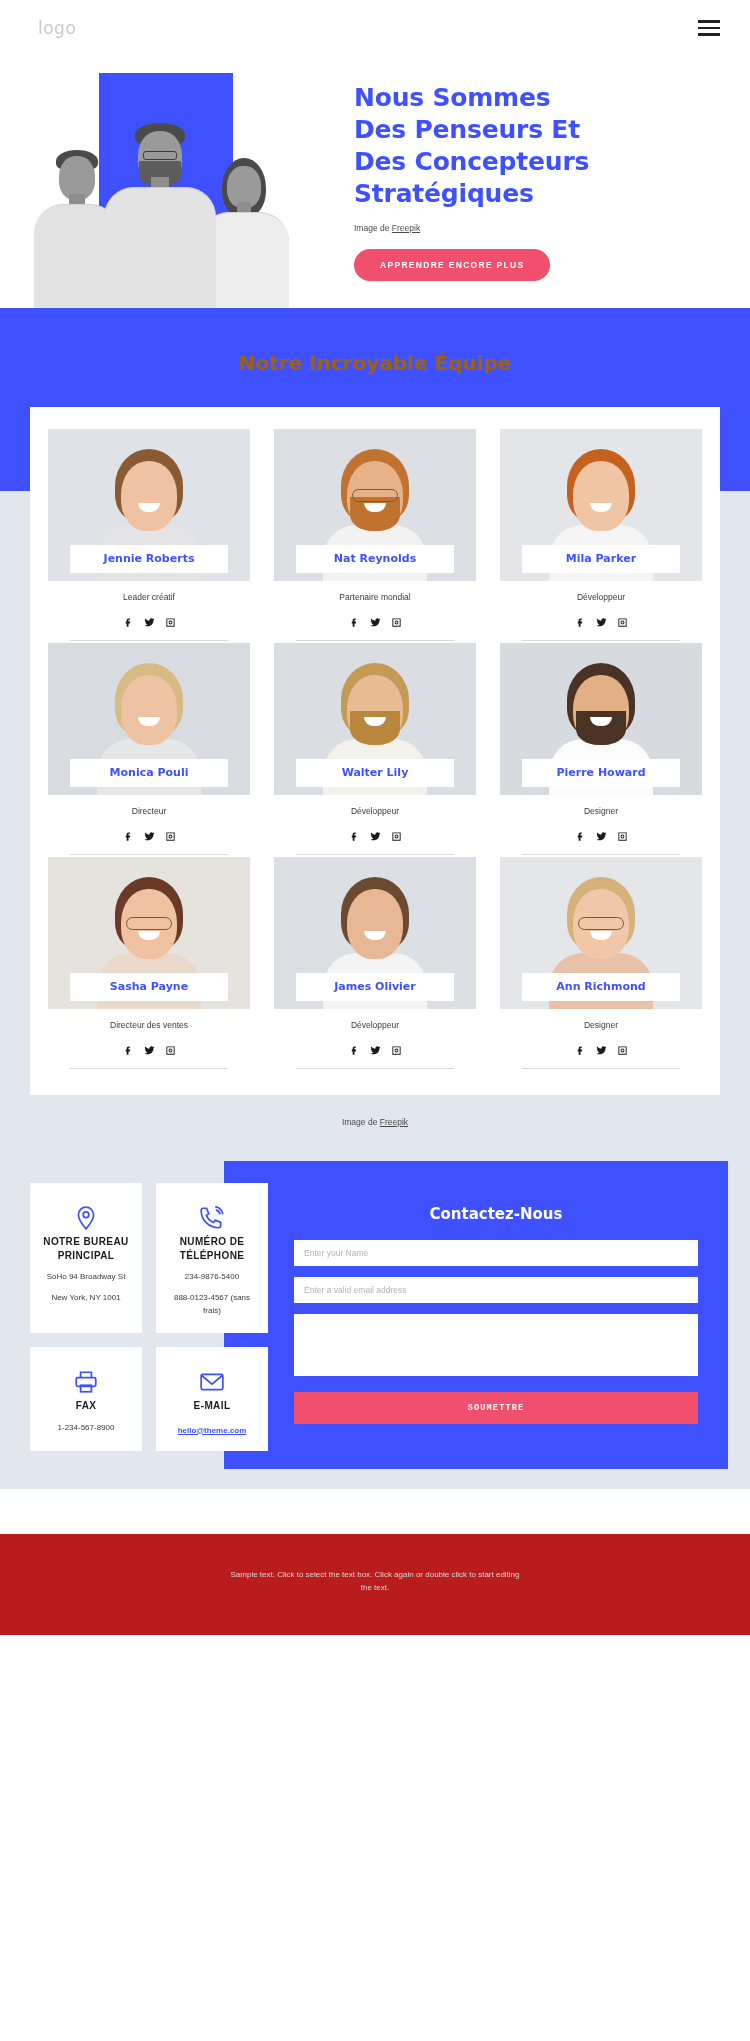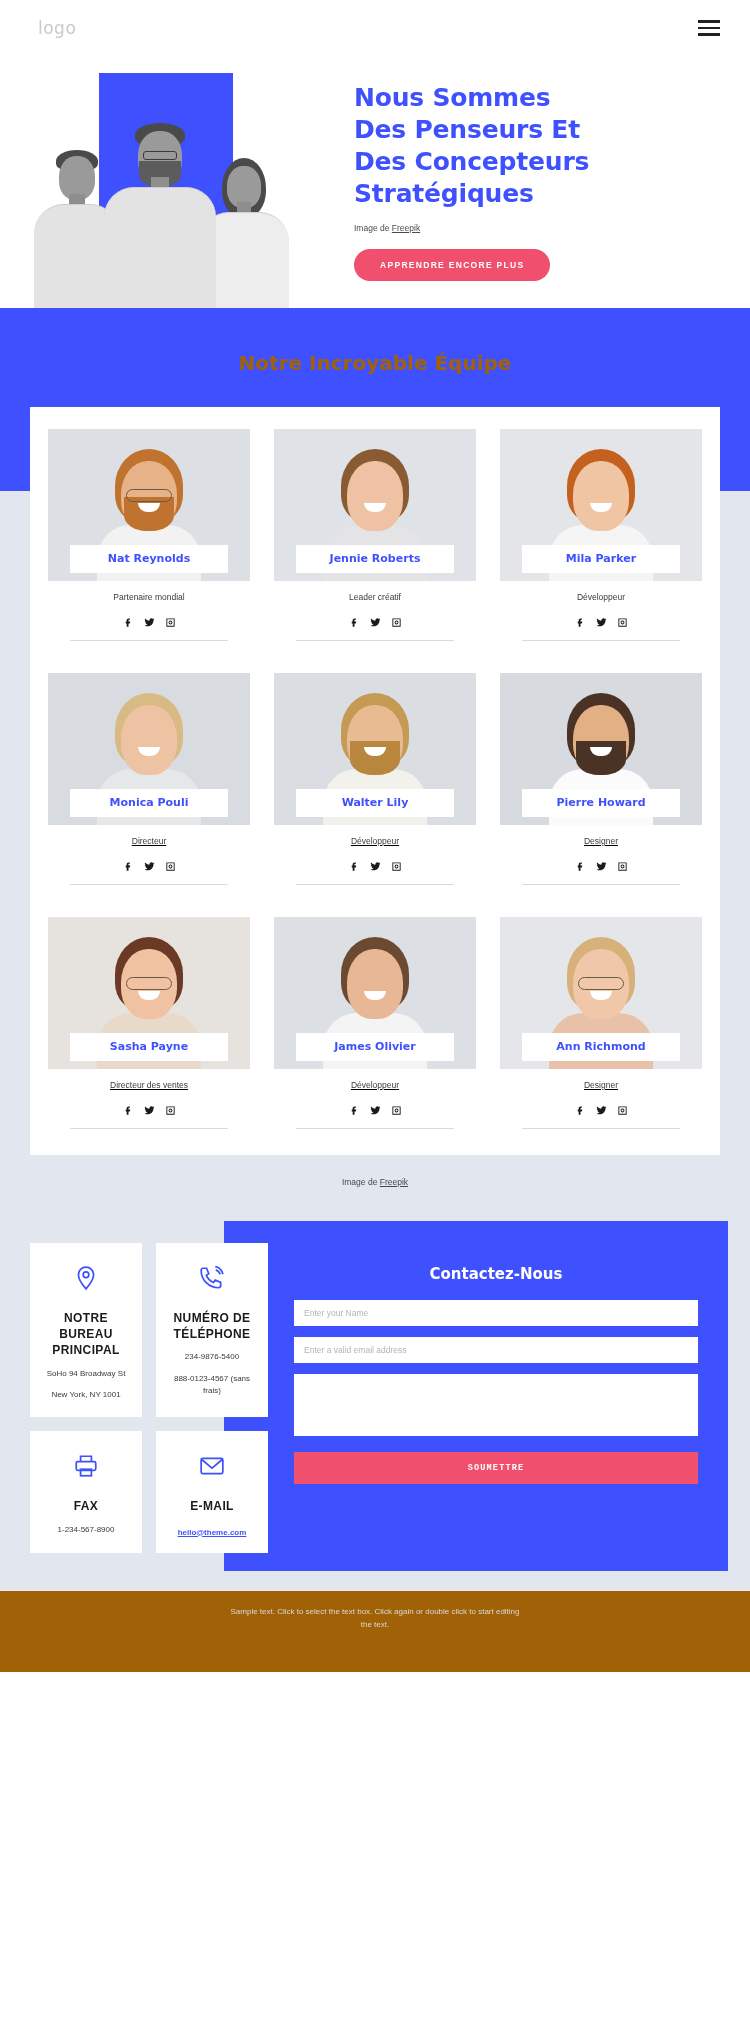--- a/index.html
+++ b/index.html
@@ -148,21 +148,21 @@
     font-weight: 700;
     padding: 43px 0 32px;
   }
   .team-card-wrap {
     position: relative;
     margin: 0 30px;
     background: #ffffff;
     padding: 22px 18px 26px;
   }
   .team-row { display: flex; gap: 24px; }
-  .team-row + .team-row { margin-top: 32px; text-decoration: underline; }
+  .team-row + .team-row { margin-top: 2px; }
   .member { flex: 1; display: flex; flex-direction: column; align-items: center; }
   .member-photo {
     position: relative;
     width: 100%;
     height: 152px;
     background: #dcdfe3;
     overflow: hidden;
   }
   .avatar {
     position: absolute; left: 50%; transform: translateX(-50%); bottom: 0;
@@ -260,25 +260,25 @@
     gap: 14px;
   }
   .c-card {
     background: #ffffff;
     padding: 18px 8px 16px;
     text-align: center;
   }
   .c-icon { height: 34px; display: flex; align-items: center; justify-content: center; }
   .c-icon svg { stroke: #3f51ff; fill: none; stroke-width: 1.6; }
   .c-title {
-    font-size: 12px;
+    font-size: 10px;
     font-weight: 700;
     letter-spacing: .4px;
     color: #1b1b1b;
-    margin-top: 15px;
+    margin-top: 0;
     line-height: 1.35;
   }
   .c-line { font-size: 8px; color: #3a3a3a; margin-top: 9px; line-height: 1.55; }
   .c-line:first-of-type { margin-top: 13px; }
   .c-link { font-size: 8px; color: #3f51ff; text-decoration: underline; font-weight: 700; margin-top: 13px; display: block; }
 
   .contact-form {
     position: relative;
     z-index: 2;
     flex: 1;
@@ -314,23 +314,24 @@
     font-size: 8.5px;
     font-weight: 700;
     letter-spacing: 1.2px;
     cursor: pointer;
     margin-top: 5px;
     font-family: Liberation Mono, monospace;
   }
 
   
   .site-footer {
-    background: #a16207;
-    padding: 14px 0 40px;
+    background: #b91c1c;
+    padding: 34px 0 40px;
     text-align: center;
+    margin-top: 45px;
   }
   .footer-text {
     color: #d8d8d8;
     font-size: 8px;
     line-height: 1.7;
     max-width: 300px;
     margin: 0 auto;
   }
 </style>
 </head>
@@ -385,66 +386,66 @@
       <button class="cta-button">APPRENDRE ENCORE PLUS</button>
     </div>
   </section>
 
   <section class="team-section">
     <div class="team-blue-band"></div>
     <h2 class="team-heading">Notre Incroyable Équipe</h2>
     <div class="team-card-wrap">
       <div class="team-row" id="row0">
           <div class="member">
+            <div class="member-photo" style="background:#dfe2e6">
+              <div class="avatar">
+                <div class="a-body" style="background:#e4e4e6"></div>
+                <div class="a-hair" style="background:#8a5a32;width:68px;height:74px;"></div>
+                <div class="a-head" style="background:#eec2a2"></div>
+                <div class="a-smile"></div>
+              </div>
+              <div class="member-name-box">
+                <div class="member-name">Jennie Roberts</div>
+              </div>
+            </div>
+            <div class="member-role">Leader créatif</div>
+            <div class="socials">
+              <span class="s-ico">
+                <svg viewBox="0 0 24 24">
+                  <path d="M15 3h-3c-2.2 0-4 1.8-4 4v3H6v4h2v7h4v-7h3l1-4h-4V7c0-.6.4-1 1-1h2V3z"></path>
+                </svg>
+              </span>
+              <span class="s-ico">
+                <svg viewBox="0 0 24 24">
+                  <path d="M23 4.8c-.8.4-1.7.6-2.6.8 1-.6 1.7-1.5 2-2.5-.9.5-1.9.9-3 1.1A4.5 4.5 0 0 0 11.7 8c-3.8-.2-7.1-2-9.3-4.7-.4.7-.6 1.5-.6 2.3 0 1.6.8 3 2 3.8-.7 0-1.4-.2-2-.6 0 2.2 1.6 4 3.6 4.4-.4.1-.8.2-1.2.2-.3 0-.6 0-.8-.1.6 1.8 2.2 3.1 4.2 3.1A9 9 0 0 1 1 18.3a12.7 12.7 0 0 0 6.9 2c8.3 0 12.8-6.9 12.8-12.8v-.6c.9-.6 1.7-1.4 2.3-2.3z"></path>
+                </svg>
+              </span>
+              <span class="s-ico">
+                <svg viewBox="0 0 24 24">
+                  <path d="M3 3h18v18H3V3zm2 2v14h14V5H5zm7 2.8A4.2 4.2 0 1 1 7.8 12 4.2 4.2 0 0 1 12 7.8zm0 2a2.2 2.2 0 1 0 2.2 2.2A2.2 2.2 0 0 0 12 9.8z"></path>
+                </svg>
+              </span>
+            </div>
+            <div class="member-divider"></div>
+          </div>
+          <div class="member">
             <div class="member-photo" style="background:#dcdfe3">
               <div class="avatar">
                 <div class="a-body" style="background:#f2f2f2"></div>
                 <div class="a-hair" style="background:#c0732e;width:68px;height:74px;"></div>
                 <div class="a-head" style="background:#e8b288"></div>
                 <div class="a-beard" style="background:#c0732e"></div>
                 <div class="a-glasses"></div>
                 <div class="a-smile"></div>
               </div>
               <div class="member-name-box">
                 <div class="member-name">Nat Reynolds</div>
               </div>
             </div>
             <div class="member-role">Partenaire mondial</div>
-            <div class="socials">
-              <span class="s-ico">
-                <svg viewBox="0 0 24 24">
-                  <path d="M15 3h-3c-2.2 0-4 1.8-4 4v3H6v4h2v7h4v-7h3l1-4h-4V7c0-.6.4-1 1-1h2V3z"></path>
-                </svg>
-              </span>
-              <span class="s-ico">
-                <svg viewBox="0 0 24 24">
-                  <path d="M23 4.8c-.8.4-1.7.6-2.6.8 1-.6 1.7-1.5 2-2.5-.9.5-1.9.9-3 1.1A4.5 4.5 0 0 0 11.7 8c-3.8-.2-7.1-2-9.3-4.7-.4.7-.6 1.5-.6 2.3 0 1.6.8 3 2 3.8-.7 0-1.4-.2-2-.6 0 2.2 1.6 4 3.6 4.4-.4.1-.8.2-1.2.2-.3 0-.6 0-.8-.1.6 1.8 2.2 3.1 4.2 3.1A9 9 0 0 1 1 18.3a12.7 12.7 0 0 0 6.9 2c8.3 0 12.8-6.9 12.8-12.8v-.6c.9-.6 1.7-1.4 2.3-2.3z"></path>
-                </svg>
-              </span>
-              <span class="s-ico">
-                <svg viewBox="0 0 24 24">
-                  <path d="M3 3h18v18H3V3zm2 2v14h14V5H5zm7 2.8A4.2 4.2 0 1 1 7.8 12 4.2 4.2 0 0 1 12 7.8zm0 2a2.2 2.2 0 1 0 2.2 2.2A2.2 2.2 0 0 0 12 9.8z"></path>
-                </svg>
-              </span>
-            </div>
-            <div class="member-divider"></div>
-          </div>
-          <div class="member">
-            <div class="member-photo" style="background:#dfe2e6">
-              <div class="avatar">
-                <div class="a-body" style="background:#e4e4e6"></div>
-                <div class="a-hair" style="background:#8a5a32;width:68px;height:74px;"></div>
-                <div class="a-head" style="background:#eec2a2"></div>
-                <div class="a-smile"></div>
-              </div>
-              <div class="member-name-box">
-                <div class="member-name">Jennie Roberts</div>
-              </div>
-            </div>
-            <div class="member-role">Leader créatif</div>
             <div class="socials">
               <span class="s-ico">
                 <svg viewBox="0 0 24 24">
                   <path d="M15 3h-3c-2.2 0-4 1.8-4 4v3H6v4h2v7h4v-7h3l1-4h-4V7c0-.6.4-1 1-1h2V3z"></path>
                 </svg>
               </span>
               <span class="s-ico">
                 <svg viewBox="0 0 24 24">
                   <path d="M23 4.8c-.8.4-1.7.6-2.6.8 1-.6 1.7-1.5 2-2.5-.9.5-1.9.9-3 1.1A4.5 4.5 0 0 0 11.7 8c-3.8-.2-7.1-2-9.3-4.7-.4.7-.6 1.5-.6 2.3 0 1.6.8 3 2 3.8-.7 0-1.4-.2-2-.6 0 2.2 1.6 4 3.6 4.4-.4.1-.8.2-1.2.2-.3 0-.6 0-.8-.1.6 1.8 2.2 3.1 4.2 3.1A9 9 0 0 1 1 18.3a12.7 12.7 0 0 0 6.9 2c8.3 0 12.8-6.9 12.8-12.8v-.6c.9-.6 1.7-1.4 2.3-2.3z"></path>
                 </svg>

